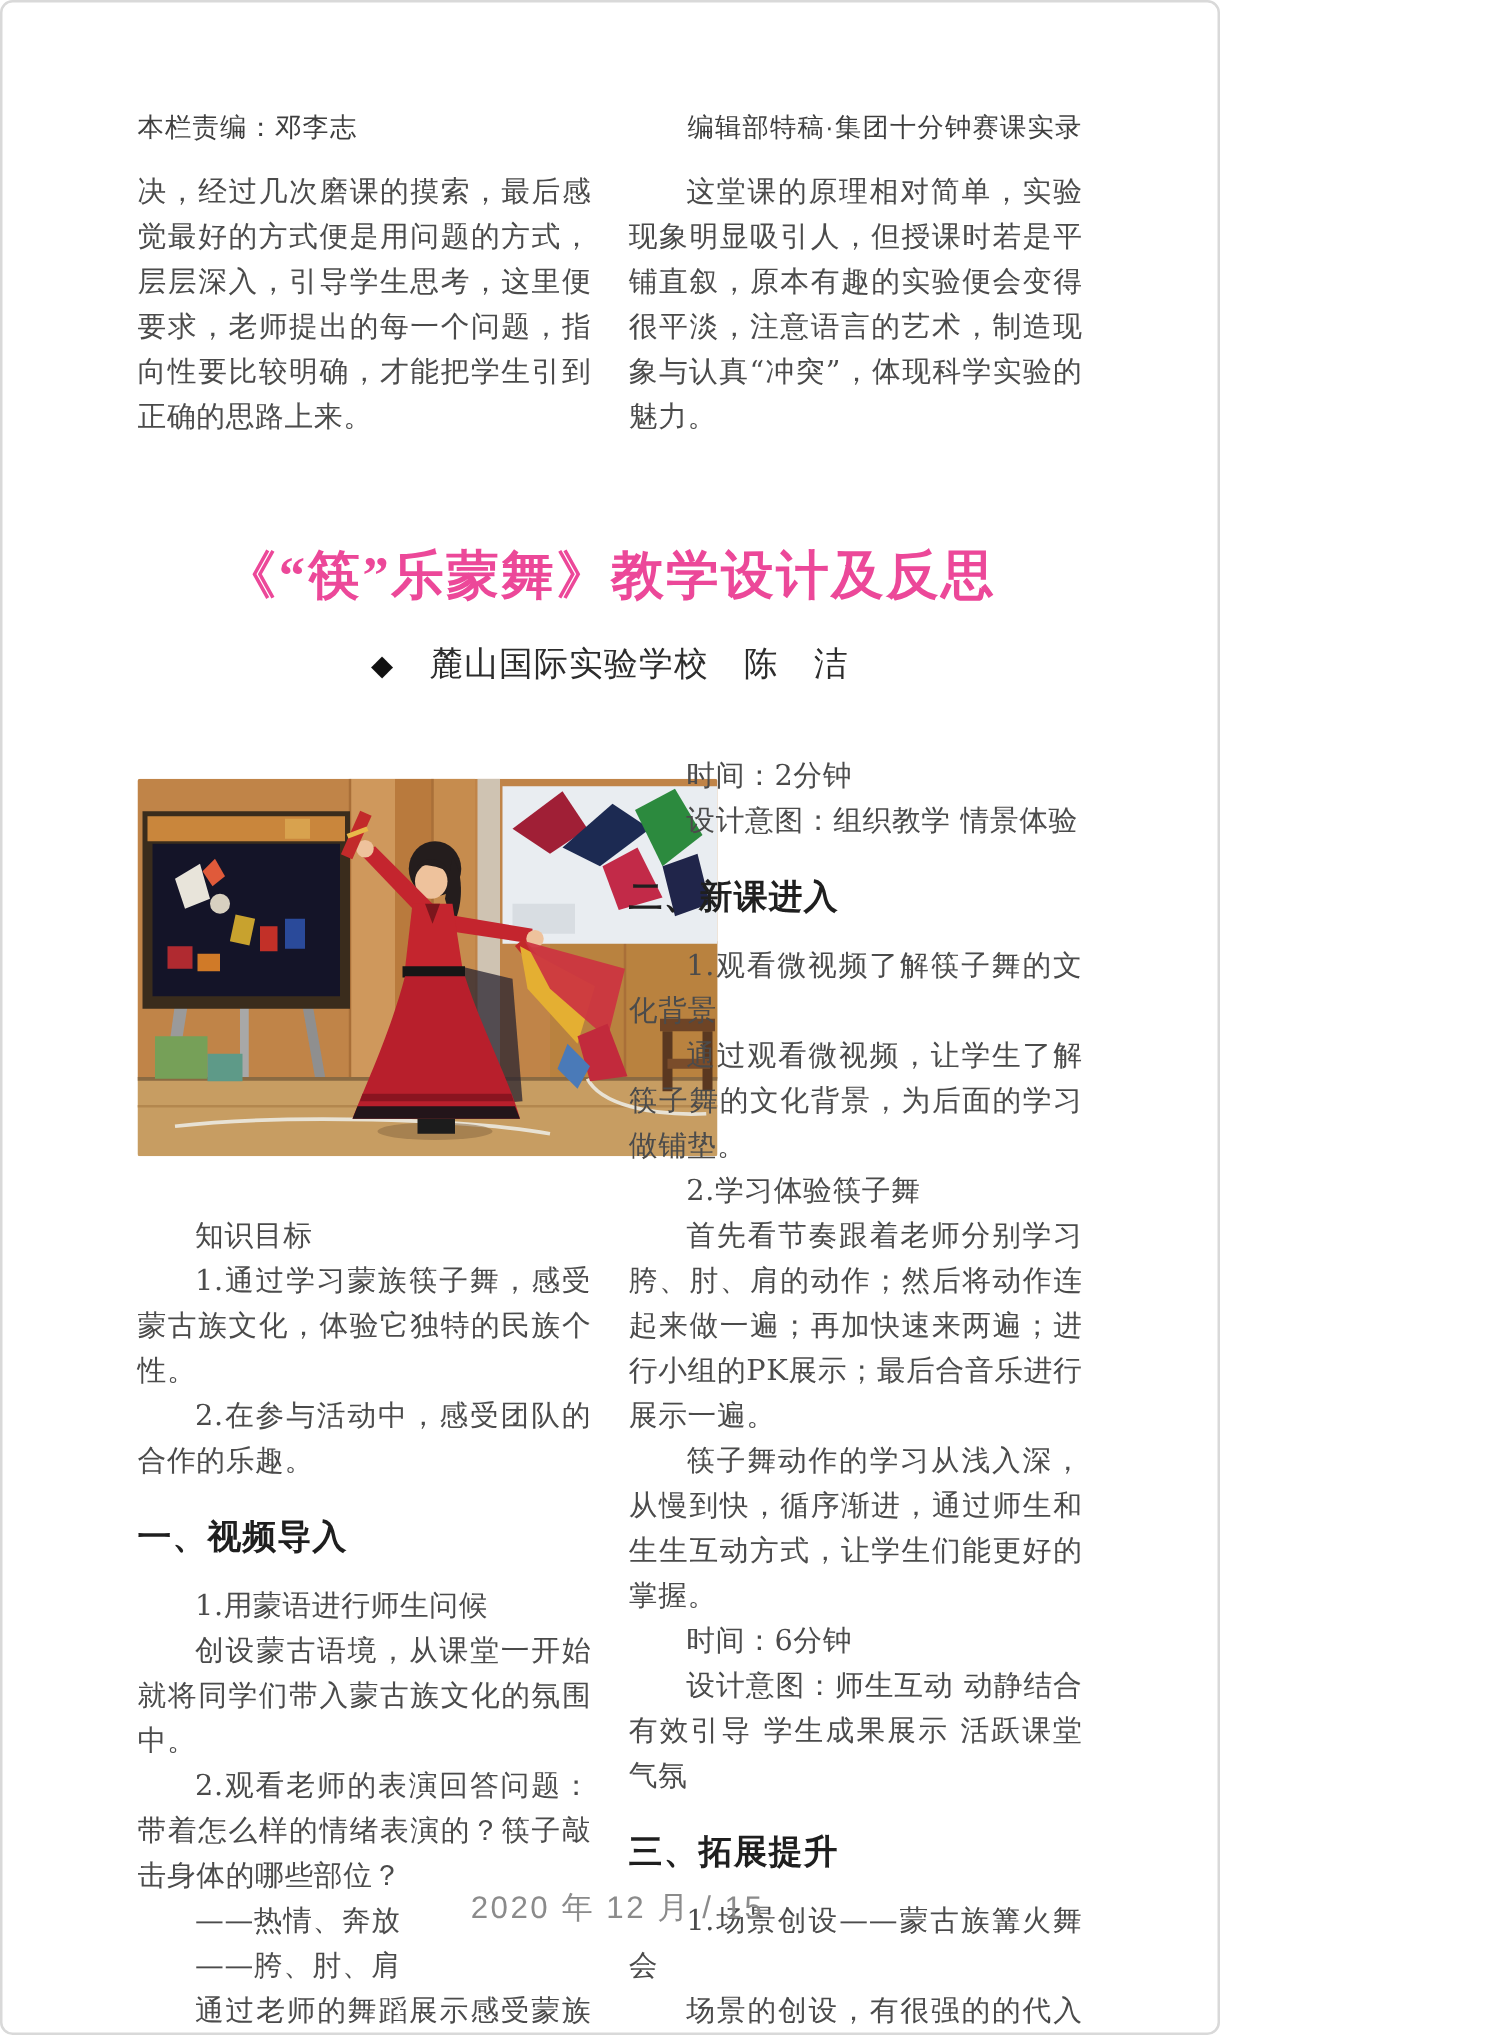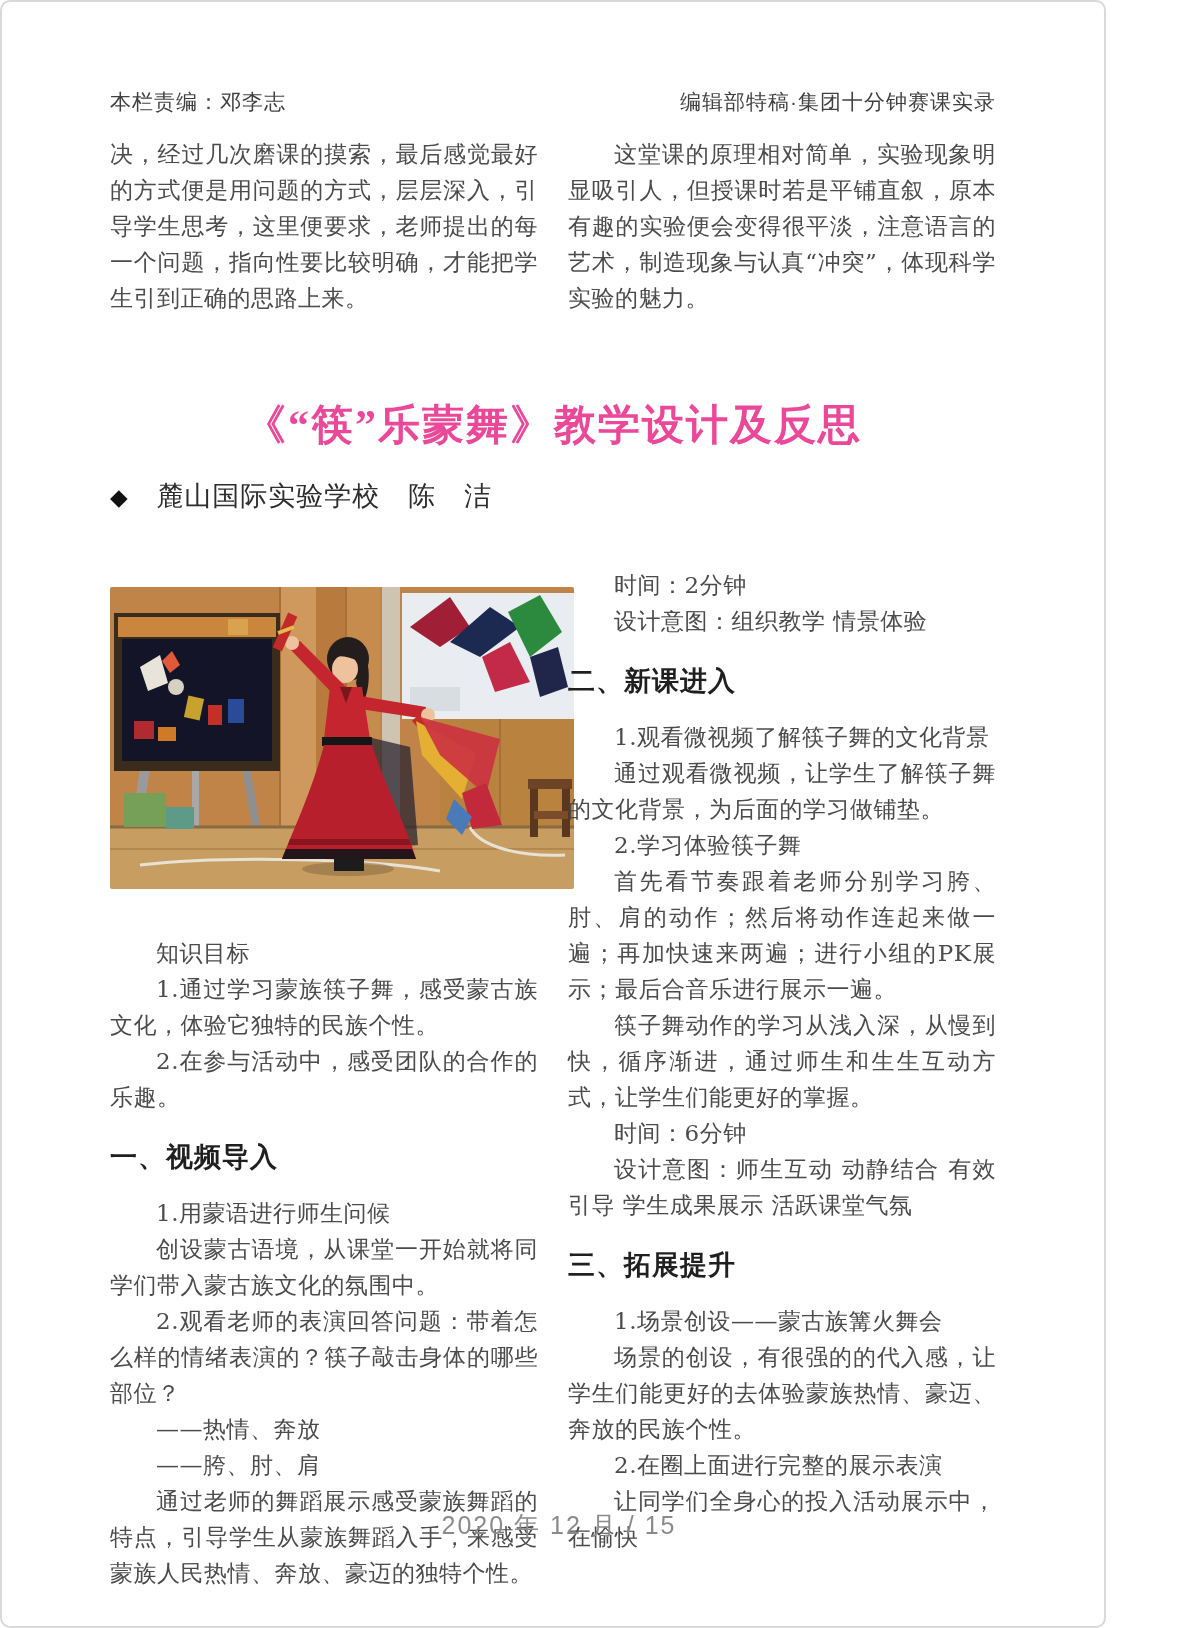--- a/index.html
+++ b/index.html
@@ -1,18 +1,18 @@
 <!DOCTYPE html>
 <html><head>
 <meta charset="utf-8">
 <style>
   html,body{margin:0;padding:0;background:#ffffff;}
   .page{
     position:relative;
-    width:1106px;height:1628px;
+    width:976px;height:1628px;
     box-sizing:border-box;
     background:#ffffff;
     border:2px solid #d9d9d9;
     border-radius:10px;
     padding:86px 108px 0 108px;
     overflow:hidden;
     font-family:"DejaVu Serif", serif;
   }
   .hdr{
     display:flex;justify-content:space-between;align-items:baseline;
@@ -27,21 +27,21 @@
   .col{flex:1;min-width:0;}
   .intro{margin-top:20px;}
   p{margin:0;}
   .ind{text-indent:2em;}
   .title{
     margin-top:84px;text-align:center;
     font-family:"Liberation Serif", serif;font-weight:bold;
     font-size:42px;line-height:50px;color:#ec4899;letter-spacing:2px;
   }
   .author{
-    margin-top:22px;text-align:left;
+    margin-top:22px;text-align:center;
     font-size:27px;line-height:36px;color:#2d2d2d;letter-spacing:1px;
   }
   .author .diamond{font-size:23px;margin-right:18px;color:#111;}
   .main{margin-top:52px;}
   .section-h{
     font-family:"Liberation Sans", sans-serif;font-weight:bold;
     font-size:27px;line-height:36px;color:#1f1f1f;
     margin:24px 0 20px 0;letter-spacing:1px;text-indent:0;
   }
   figure.photo{margin:20px 0 46px 0;width:464px;height:302px;}

